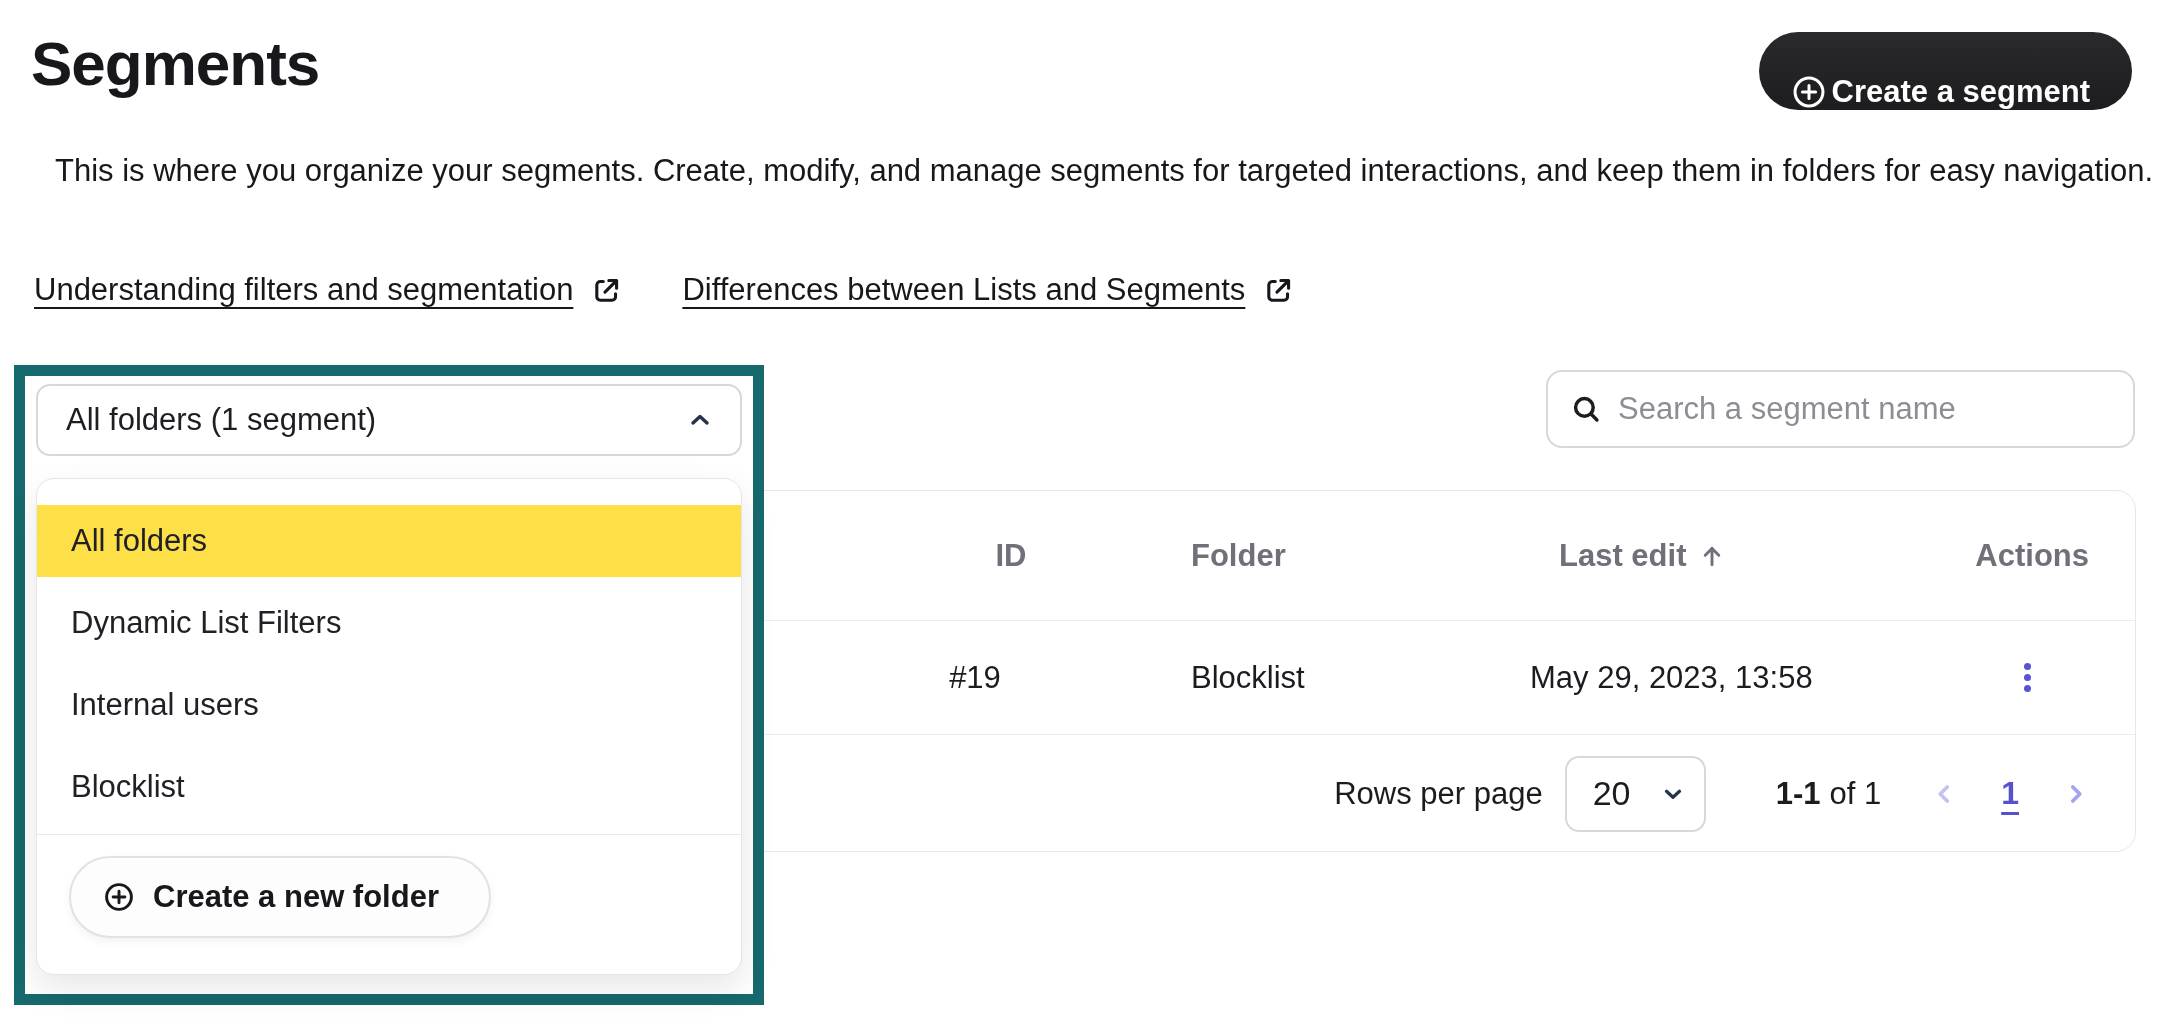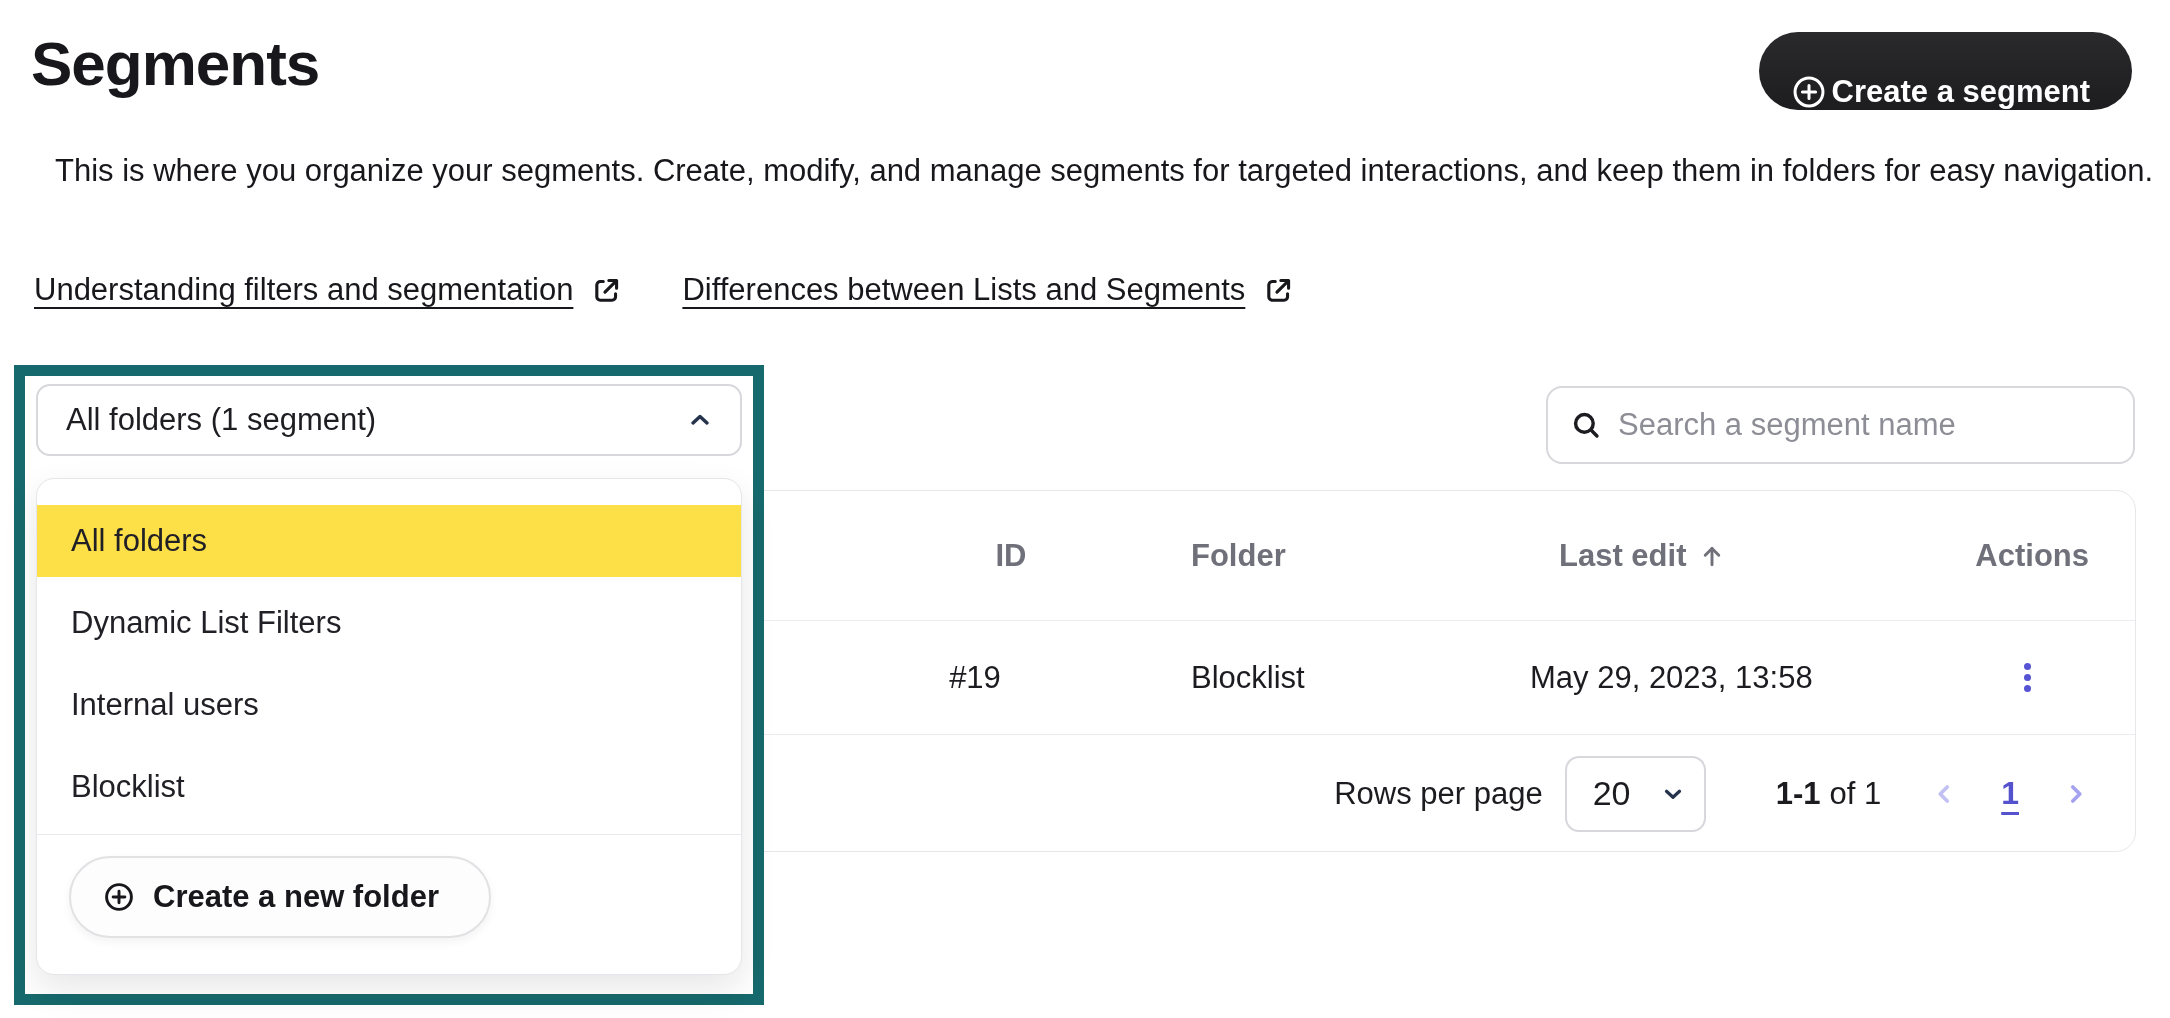--- a/index.html
+++ b/index.html
@@ -55,21 +55,21 @@
   .range { margin-left:70px; display:flex; gap:9px; }
   .range b { font-weight:700; }
   .pg-btn { background:none; border:none; cursor:pointer; display:flex; align-items:center; }
   .pg-prev { margin-left:50px; }
   .pg-prev svg { width:26px; height:30px; stroke:#c3c1f4; }
   .pg-next svg { width:26px; height:30px; stroke:#a5a3f0; }
   .page-num { margin-left:44px; margin-right:44px; font-size:32px; font-weight:700; color:#5452cd;
     text-decoration:underline; text-decoration-thickness:3px; text-underline-offset:8px; cursor:pointer; }
 
   
-  .searchbox { position:absolute; left:1546px; top:386px; width:589px; height:78px; background:#fff;
+  .searchbox { position:absolute; left:1546px; top:370px; width:589px; height:78px; background:#fff;
     border:2px solid #d7d7dc; border-radius:16px; display:flex; align-items:center; padding:0 22px; gap:16px; }
   .searchbox svg { width:32px; height:32px; stroke:#1c1c21; flex:none; }
   .searchbox input { flex:1; border:none; outline:none; font-family:inherit; font-size:31px; color:#1d1d23;
     background:transparent; }
   .searchbox input::placeholder { color:#8d8d96; }
 
   
   .annotation { position:absolute; left:14px; top:365px; width:750px; height:640px;
     border:11px solid #16696c; background:#ffffff; z-index:5; }
   .trigger { position:absolute; left:11px; top:8px; width:706px; height:72px; background:#fff;

